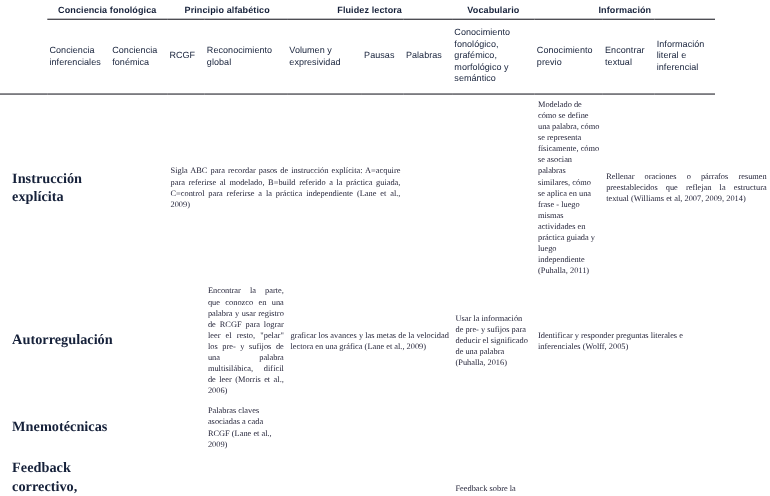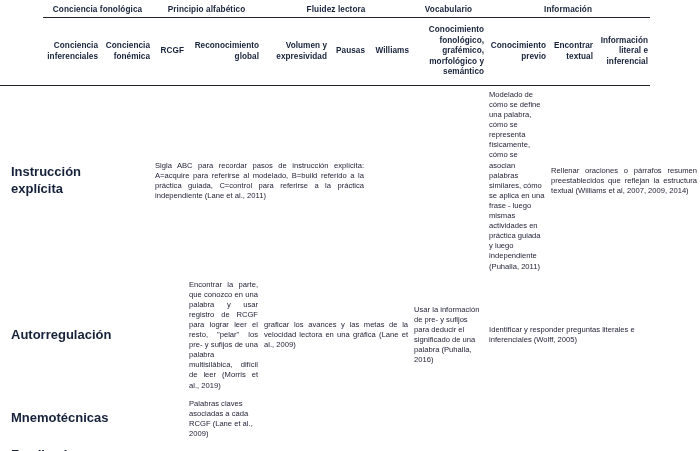--- a/index.html
+++ b/index.html
@@ -41,43 +41,44 @@
     letter-spacing: 0.1px;
     line-height: 1.15;
   }
   tr.group-row > th.no-rule {
     border-bottom: none;
   }
 
   
   tr.sub-row > th {
     font-size: 8.2px;
-    font-weight: bold;
+    font-weight: normal;
     color: #16213a;
-    text-align: right;
+    text-align: left;
     vertical-align: middle;
     padding: 7px 2px 7px 2px;
     line-height: 1.28;
     border-bottom: 1.6px solid #23232b;
     letter-spacing: 0.05px;
   }
   tr.sub-row > th.spacer-head {
     border-bottom: 1.6px solid #23232b;
   }
 
   
   tbody td {
     font-size: 7.6px;
     line-height: 1.33;
     vertical-align: middle;
     padding: 4px 3px;
     color: #1d1d33;
     text-align: justify;
     text-justify: inter-word;
     hyphens: none;
+    font-family: Liberation Serif, serif;
   }
   tbody td.rowlabel {
     font-weight: bold;
     font-size: 13px;
     text-align: right;
     padding-left: 11px;
     line-height: 1.3;
     color: #16213a;
   }
   tbody td.c-left {
@@ -128,47 +129,47 @@
         <th colspan="3">Información</th>
       </tr>
       <tr class="sub-row">
         <th class="spacer-head"></th>
         <th>Conciencia inferenciales</th>
         <th>Conciencia fonémica</th>
         <th>RCGF</th>
         <th>Reconocimiento global</th>
         <th>Volumen y expresividad</th>
         <th>Pausas</th>
-        <th>Williams</th>
+        <th>Palabras</th>
         <th>Conocimiento fonológico, grafémico, morfológico y semántico</th>
         <th>Conocimiento previo</th>
         <th>Encontrar textual</th>
         <th>Información literal e inferencial</th>
       </tr>
     </thead>
 
     <tbody>
 
       <tr>
         <td class="rowlabel">Instrucción explícita</td>
         <td></td>
         <td></td>
-        <td colspan="4">Sigla ABC para recordar pasos de instrucción explícita: A=acquire para referirse al modelado, B=build referido a la práctica guiada, C=control para referirse a la práctica independiente (Lane et al., 2011)</td>
+        <td colspan="4">Sigla ABC para recordar pasos de instrucción explícita: A=acquire para referirse al modelado, B=build referido a la práctica guiada, C=control para referirse a la práctica independiente (Lane et al., 2009)</td>
         <td></td>
         <td></td>
         <td class="c-left">Modelado de cómo se define una palabra, cómo se representa físicamente, cómo se asocian palabras similares, cómo se aplica en una frase - luego mismas actividades en práctica guiada y luego independiente (Puhalla, 2011)</td>
         <td colspan="3">Rellenar oraciones o párrafos resumen preestablecidos que reflejan la estructura textual (Williams et al, 2007, 2009, 2014)</td>
       </tr>
 
       <tr>
         <td class="rowlabel">Autorregulación</td>
         <td></td>
         <td></td>
         <td></td>
-        <td>Encontrar la parte, que conozco en una palabra y usar registro de RCGF para lograr leer el resto, "pelar" los pre- y sufijos de una palabra multisilábica, difícil de leer (Morris et al., 2019)</td>
+        <td>Encontrar la parte, que conozco en una palabra y usar registro de RCGF para lograr leer el resto, "pelar" los pre- y sufijos de una palabra multisilábica, difícil de leer (Morris et al., 2006)</td>
         <td colspan="3">graficar los avances y las metas de la velocidad lectora en una gráfica (Lane et al., 2009)</td>
         <td class="c-left">Usar la información de pre- y sufijos para deducir el significado de una palabra (Puhalla, 2016)</td>
         <td colspan="3" class="c-left">Identificar y responder preguntas literales e inferenciales (Wolff, 2005)</td>
       </tr>
 
       <tr>
         <td class="rowlabel">Mnemotécnicas</td>
         <td></td>
         <td></td>
         <td></td>

